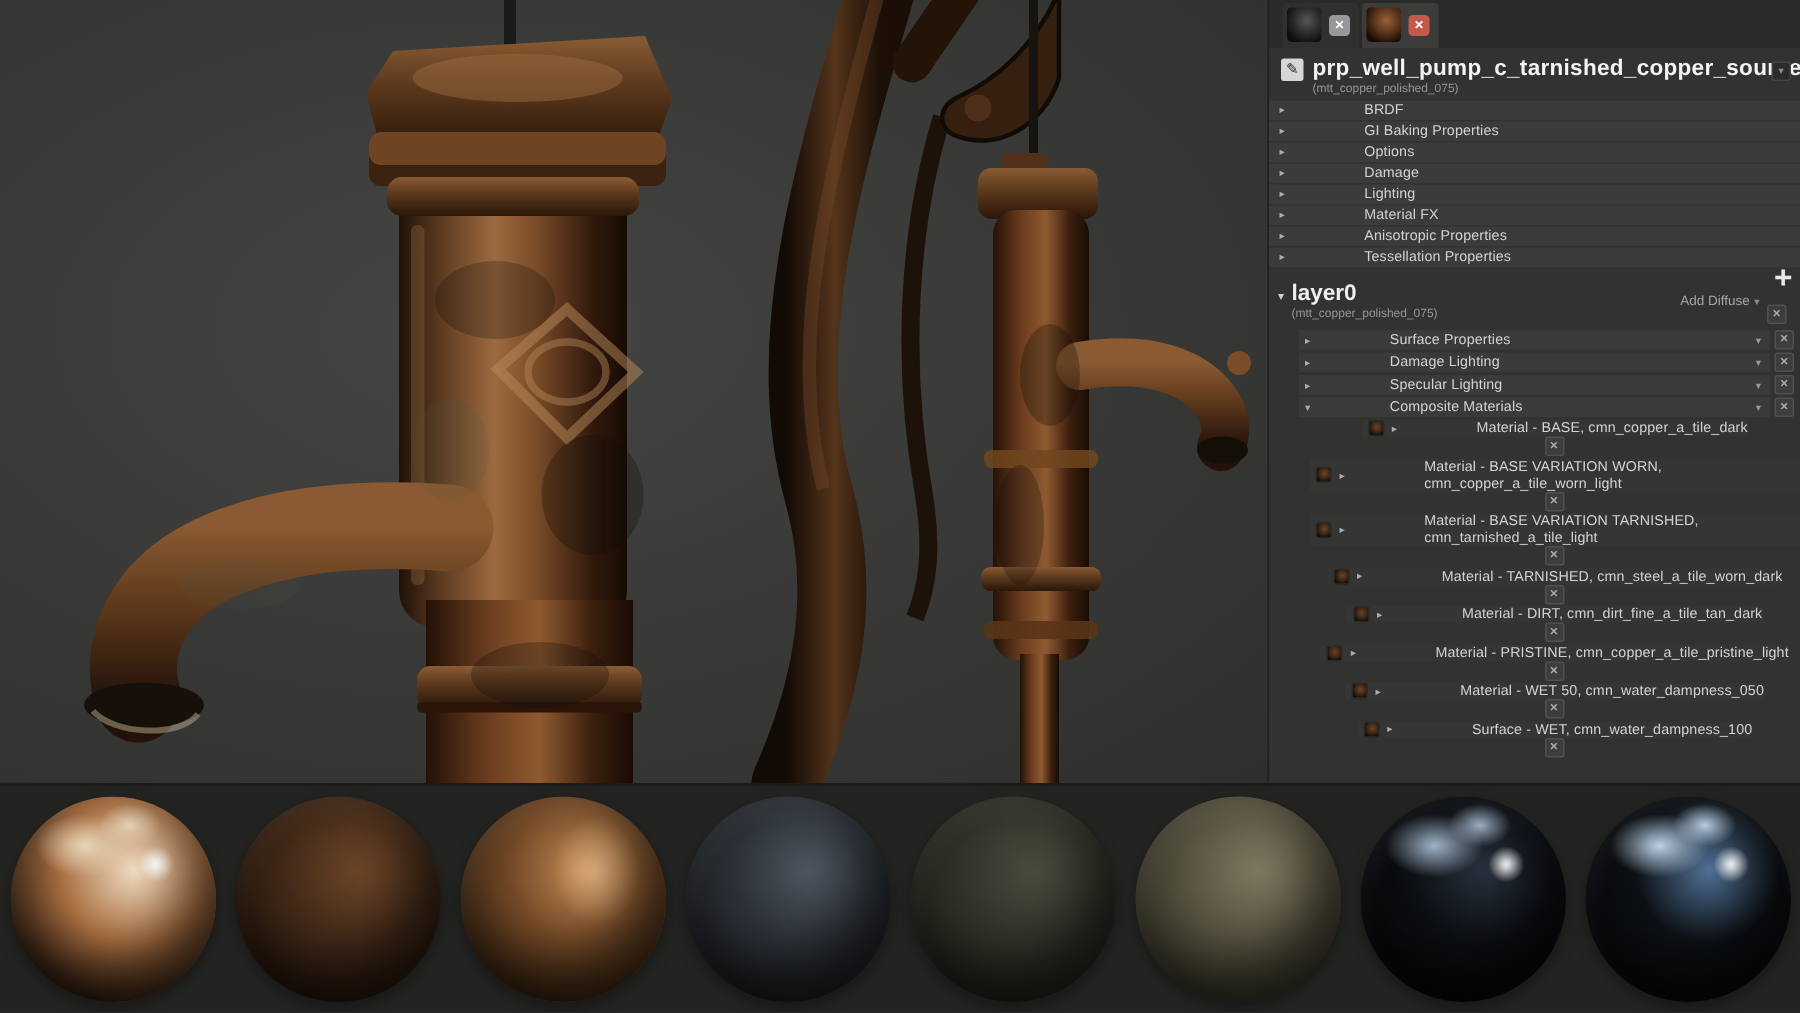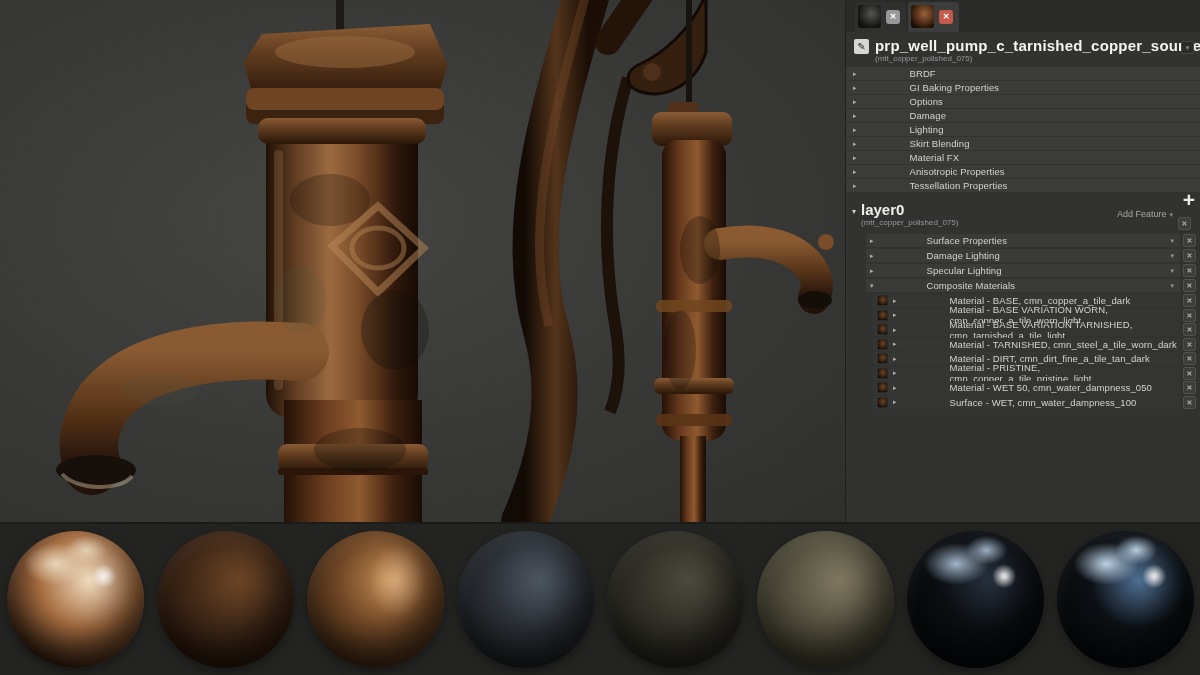--- a/index.html
+++ b/index.html
@@ -51,21 +51,21 @@
   .layer-caret { font-size:8px; color:#cfcfcd; margin:6px 5px 0 0; }
   .layer-name { font-size:15px; font-weight:bold; color:#efefed; }
   .layer-sub { font-size:8px; color:#96969a; }
   .add-feature { position:absolute; right:27px; top:14px; font-size:9px; color:#a6a6a4;
                  cursor:pointer; }
   .add-feature .dd { font-size:7px; color:#8d8d8b; margin-left:3px; }
 
   .rows { margin-top:5px; }
   .row-line { display:flex; align-items:center; margin-bottom:2px; }
   .sub-line { margin-left:20px; }
-  .mat-line { margin-left:27px; margin-bottom:1.5px; }
+  .mat-line { margin-left:27px; margin-bottom:1.5px;flex-direction:column; }
   .row-bar { flex:1; height:13px; display:flex; align-items:center; background:#3a3a38; padding-left:4px; }
   .mat-line .row-bar { background:#353533; }
   .row-dd { font-size:7px; color:#98989a; margin-right:6px; }
   .xbtn { width:13px; height:13px; flex:none; background:#3d3d3b; border:1px solid #50504e;
           border-radius:2px; color:#aeaeac; font-size:7px; font-weight:bold; line-height:11px;
           text-align:center; margin-left:3px; margin-right:4px; cursor:pointer; }
   .mat-thumb { width:11px; height:11px; border-radius:2px; flex:none; margin-right:5px;
                background:radial-gradient(circle at 55% 40%, #6b4526 0%, #3a2413 50%, #100905 85%);
                border:1px solid #2a2a28; }
 
@@ -208,24 +208,20 @@
         <div class="sec-row">
           <span class="caret">▸</span>
           <span class="sec-label">Damage</span>
         </div>
         <div class="sec-row">
           <span class="caret">▸</span>
           <span class="sec-label">Lighting</span>
         </div>
         <div class="sec-row">
           <span class="caret">▸</span>
-          <span class="sec-label">Skirt Blending</span>
-        </div>
-        <div class="sec-row">
-          <span class="caret">▸</span>
           <span class="sec-label">Material FX</span>
         </div>
         <div class="sec-row">
           <span class="caret">▸</span>
           <span class="sec-label">Anisotropic Properties</span>
         </div>
         <div class="sec-row">
           <span class="caret">▸</span>
           <span class="sec-label">Tessellation Properties</span>
         </div>
@@ -235,21 +231,21 @@
       <span class="plus-btn">+</span>
       <span class="xbtn layer-x">✕</span>
       <div class="layer-header">
         <span class="layer-caret">▾</span>
         <div>
           <div class="layer-name">layer0</div>
           <div class="layer-sub">(mtt_copper_polished_075)</div>
         </div>
       </div>
       <div class="add-feature">
-        <span>Add Feature</span><span class="dd">▾</span>
+        <span>Add Diffuse</span><span class="dd">▾</span>
       </div>
       <div class="rows" id="subsections">
           <div class="row-line sub-line">
             <div class="row-bar">
               <span class="caret">▸</span>
               <span class="sub-label">Surface Properties</span>
               <span style="flex: 1 1 0%;"></span>
               <span class="row-dd">▾</span>
             </div>
             <span class="xbtn">✕</span>

